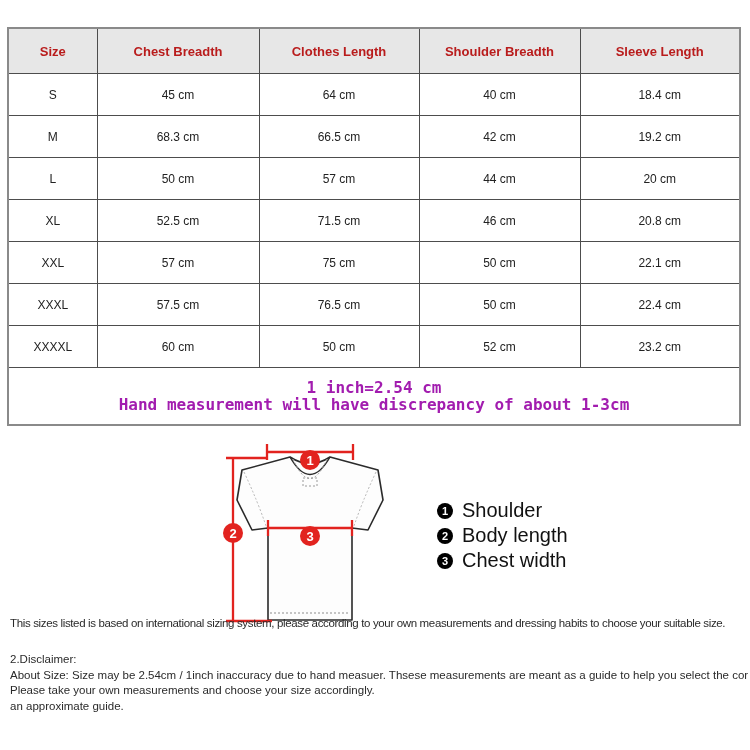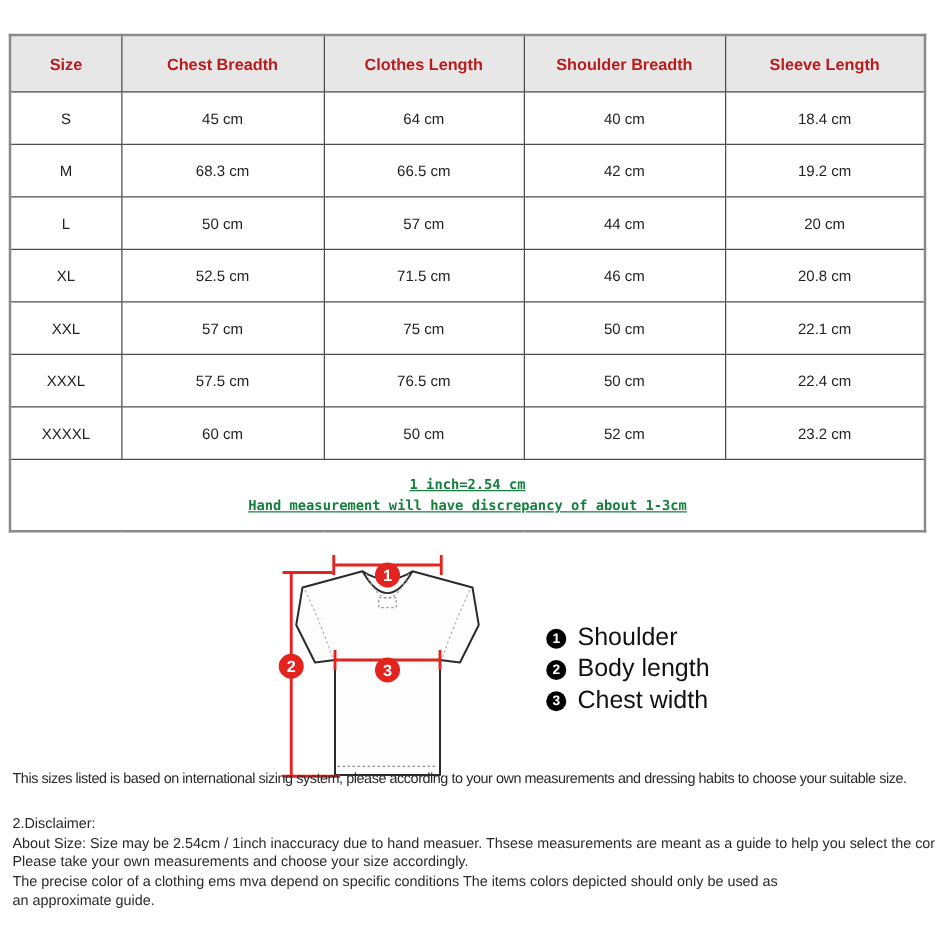--- a/index.html
+++ b/index.html
@@ -31,24 +31,23 @@
     background: #e7e7e7;
     font-size: 13px;
     font-weight: bold;
     color: #b91c1c;
   }
   .size-table td { height: 41px; font-size: 12px; color: #222; }
   .size-table .note-cell {
     height: 56px;
     font-family: "DejaVu Sans Mono", monospace;
     font-weight: bold;
-    font-size: 11px;
+    font-size: 16px;
     line-height: 17px;
-    color: #15803d;
-    text-decoration: underline;
+    color: #a21caf;
   }
 
   
   .diagram { position: absolute; left: 0; top: 440px; width: 750px; height: 190px; }
   .tshirt-svg { position: absolute; left: 180px; top: 0; }
 
   .legend { position: absolute; left: 437px; top: 58px; }
   .legend-item { display: flex; align-items: center; gap: 9px; height: 25px; }
   .bullet {
     width: 16px; height: 16px; border-radius: 50%;
@@ -203,17 +202,16 @@
     </div>
   </div>
 
   <div class="notes">
     <div class="note-line l0">This sizes listed is based on international sizing system, please according to your own measurements and dressing habits to choose your suitable size.</div>
 
     <div class="note-heading gap">2.Disclaimer:</div>
     <div class="note-line">About Size: Size may be 2.54cm / 1inch inaccuracy due to hand measuer. Thsese measurements are meant as a guide to help you select the correct size.</div>
     <div class="note-line">Please take your own measurements and choose your size accordingly.</div>
 
-    <div class="note-line">The precise color of a clothing ems mva depend on specific conditions The items colors depicted should only be used as</div>
     <div class="note-line">an approximate guide.</div>
   </div>
 
 </div>
 
 </body></html>

